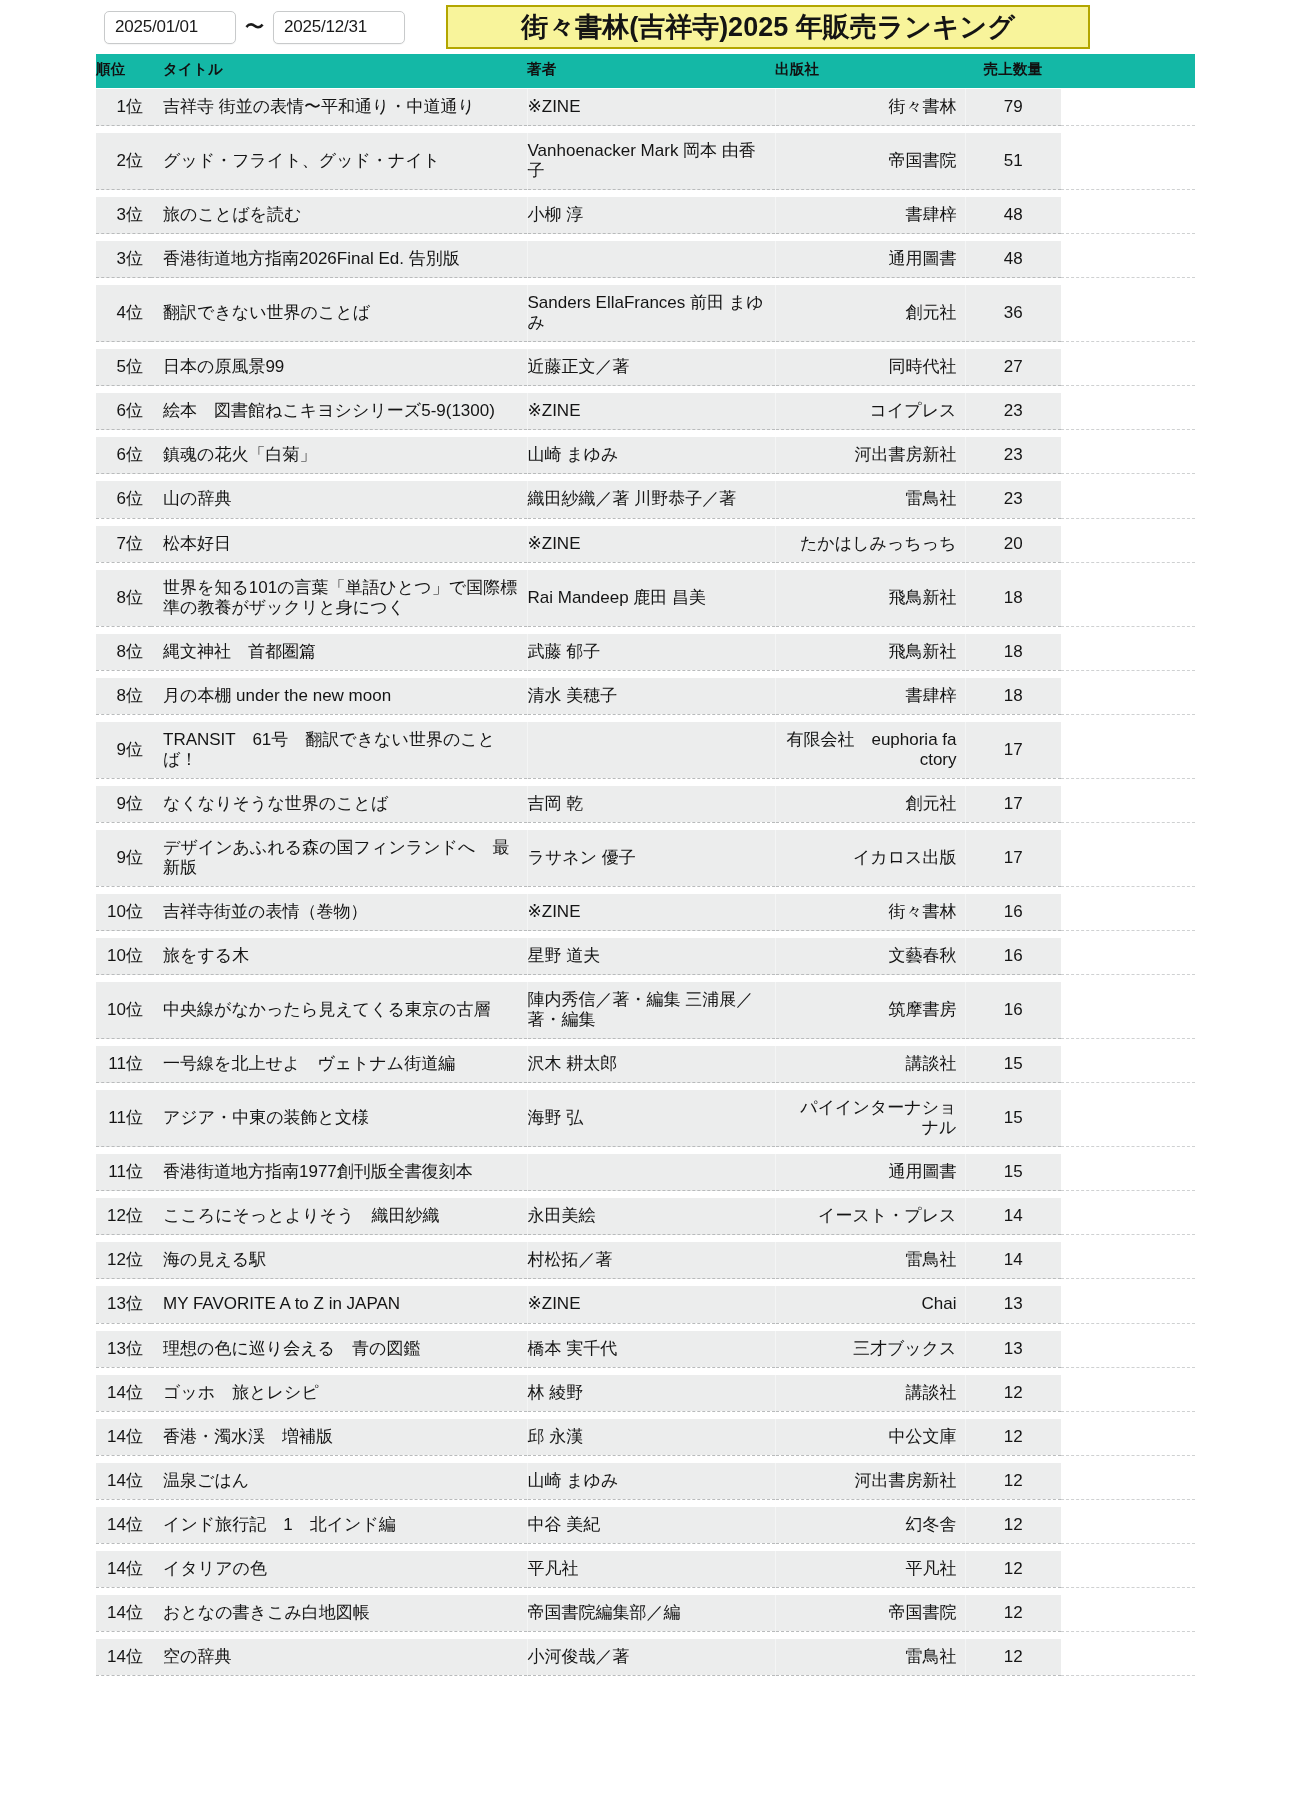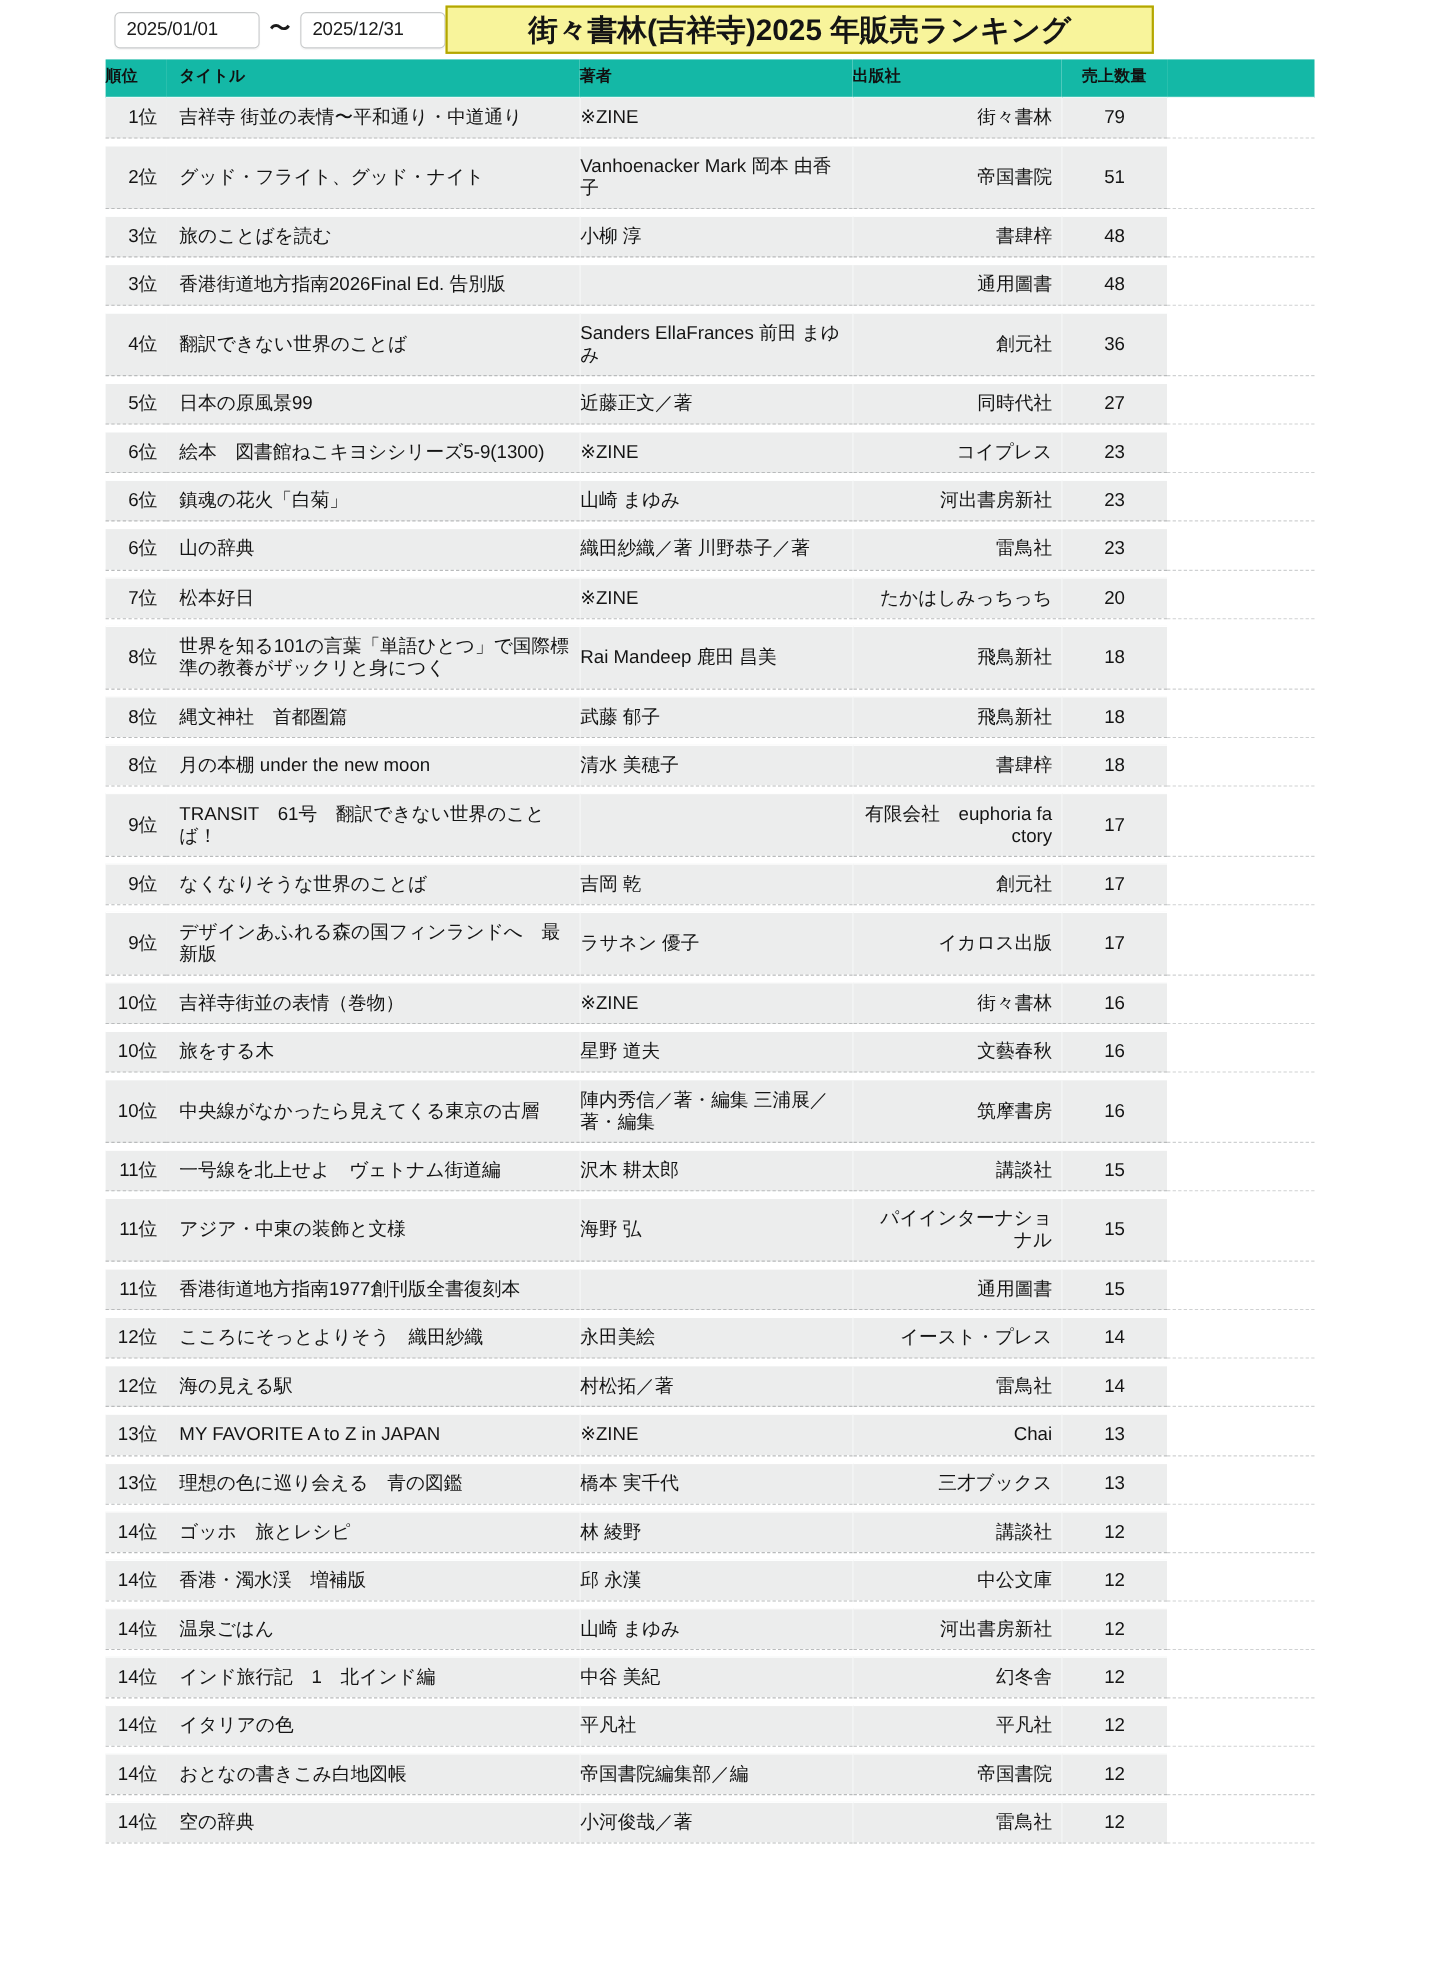--- a/index.html
+++ b/index.html
@@ -52,20 +52,21 @@
   .date-sep {
     display: inline-block;
     padding: 0 9px;
     font-size: 19px;
     font-weight: 700;
     color: #1a1a1a;
     line-height: 1;
     transform: translateY(-1px);
   }
   .title-box {
+    margin-left: 41px;
     height: 44px;
     min-width: 644px;
     display: flex;
     align-items: center;
     justify-content: center;
     background: #f8f49b;
     border: 2px solid #b3a600;
     box-sizing: border-box;
     padding: 0 16px;
   }

